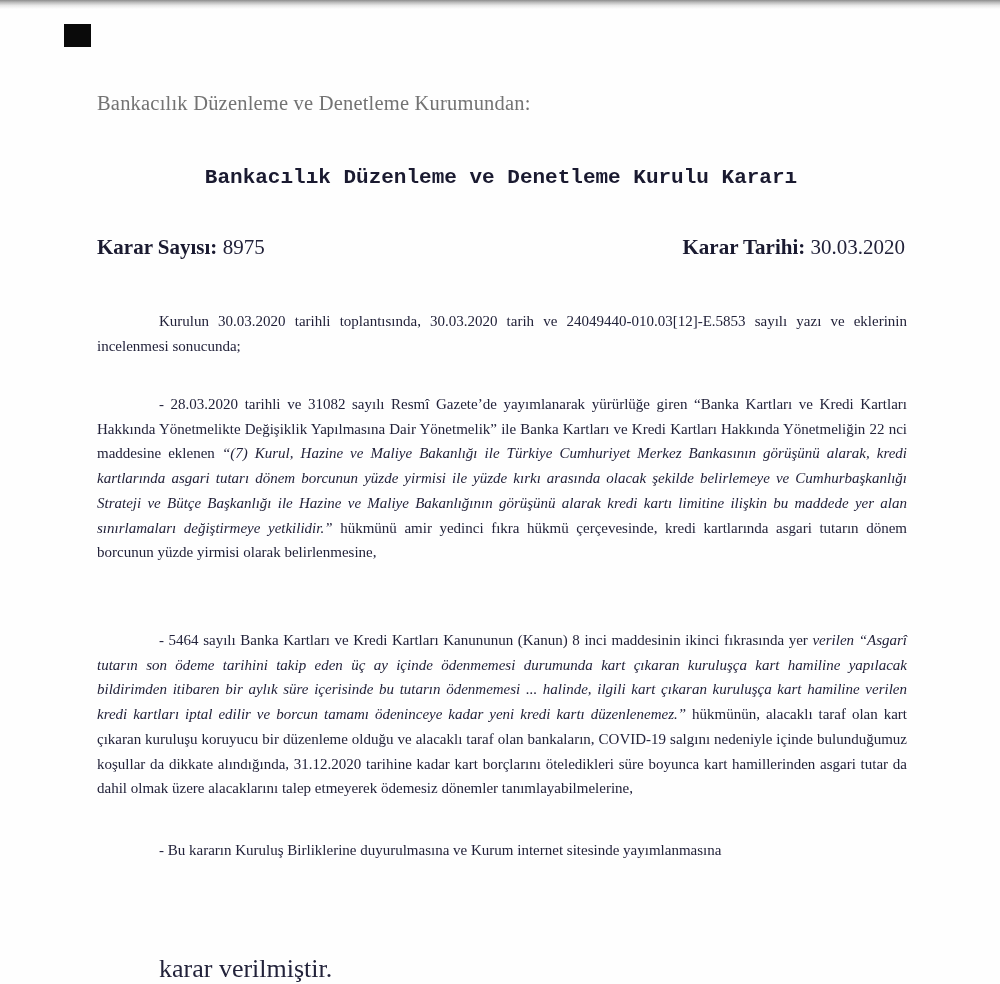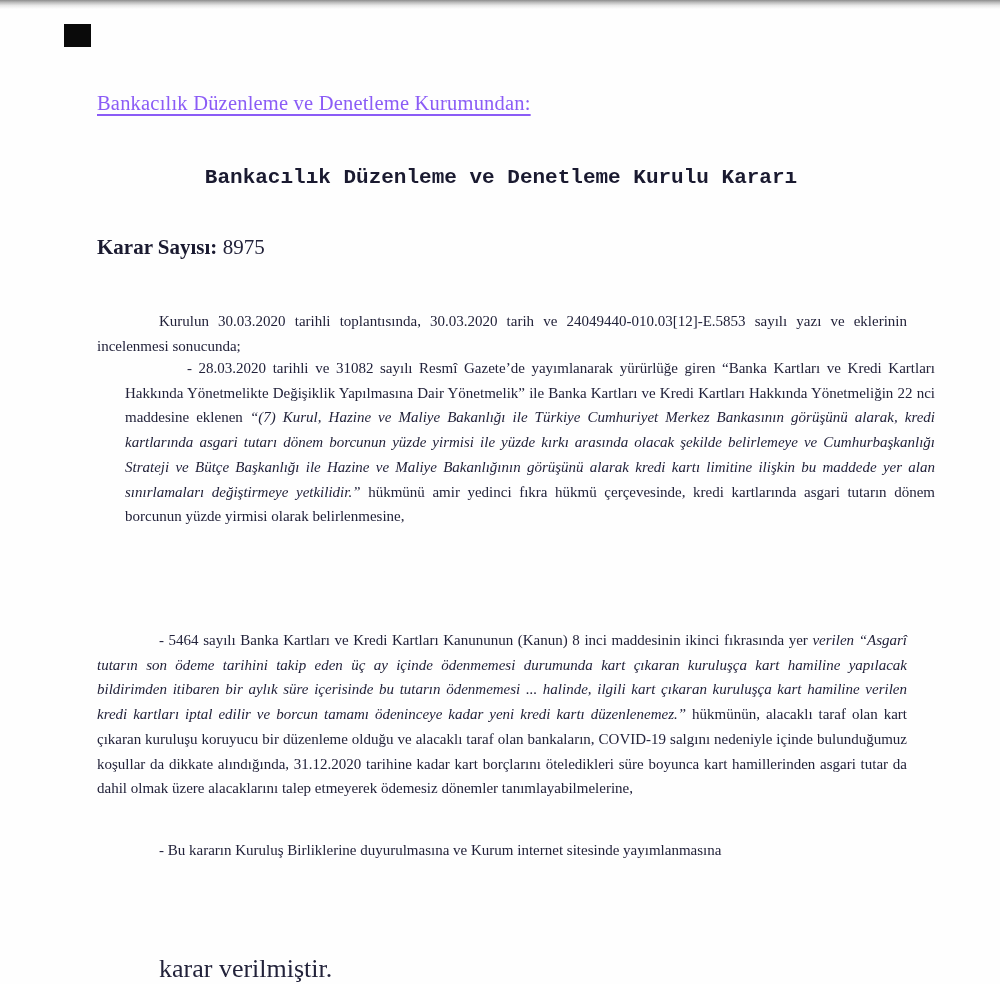--- a/index.html
+++ b/index.html
@@ -33,22 +33,21 @@
     width: 27px;
     height: 23px;
     background: #0a0a0a;
   }
   .source-heading {
     position: absolute;
     left: 97px;
     top: 92px;
     font-size: 20.5px;
     letter-spacing: 0.2px;
-    color: #8b5cf6;
-    text-decoration: underline;
+    color: #737373;
     text-decoration-thickness: 1.5px;
     text-underline-offset: 4px;
     white-space: nowrap;
   }
   .doc-title {
     position: absolute;
     left: 96px;
     top: 166px;
     width: 810px;
     text-align: center;
@@ -73,21 +72,21 @@
     position: absolute;
     left: 97px;
     width: 810px;
     text-align: justify;
     text-indent: 62px;
     font-size: 15px;
     line-height: 24.7px;
     color: #22223a;
   }
   #para-1 { top: 309px; }
-  #para-2 { top: 356px; margin-left: 28px; }
+  #para-2 { top: 392px; }
   #para-3 { top: 628px; }
   #para-4 { top: 838px; }
   .it { font-style: italic; }
   .closing-line {
     position: absolute;
     left: 159px;
     top: 954px;
     font-size: 26px;
     color: #22223a;
   }
@@ -103,20 +102,24 @@
 
   <div class="source-heading">Bankacılık Düzenleme ve Denetleme Kurumundan:</div>
 
   <div class="doc-title">Bankacılık Düzenleme ve Denetleme Kurulu Kararı</div>
 
   <div class="meta-row">
     <div>
       <span class="meta-label">Karar Sayısı:</span>
       <span class="meta-value">8975</span>
     </div>
+    <div>
+      <span class="meta-label">Karar Tarihi:</span>
+      <span class="meta-value">30.03.2020</span>
+    </div>
   </div>
 
   <div class="para" id="para-1"><span>Kurulun 30.03.2020 tarihli toplantısında, 30.03.2020 tarih ve 24049440-010.03[12]-E.5853 sayılı yazı ve eklerinin incelenmesi sonucunda;</span></div>
 
   <div class="para" id="para-2"><span>- 28.03.2020 tarihli ve 31082 sayılı Resmî Gazete’de yayımlanarak yürürlüğe giren “Banka Kartları ve Kredi Kartları Hakkında Yönetmelikte Değişiklik Yapılmasına Dair Yönetmelik” ile Banka Kartları ve Kredi Kartları Hakkında Yönetmeliğin 22 nci maddesine eklenen </span><span class="it">“(7) Kurul, Hazine ve Maliye Bakanlığı ile Türkiye Cumhuriyet Merkez Bankasının görüşünü alarak, kredi kartlarında asgari tutarı dönem borcunun yüzde yirmisi ile yüzde kırkı arasında olacak şekilde belirlemeye ve Cumhurbaşkanlığı Strateji ve Bütçe Başkanlığı ile Hazine ve Maliye Bakanlığının görüşünü alarak kredi kartı limitine ilişkin bu maddede yer alan sınırlamaları değiştirmeye yetkilidir.”</span><span> hükmünü amir yedinci fıkra hükmü çerçevesinde, kredi kartlarında asgari tutarın dönem borcunun yüzde yirmisi olarak belirlenmesine,</span></div>
 
   <div class="para" id="para-3"><span>- 5464 sayılı Banka Kartları ve Kredi Kartları Kanununun (Kanun) 8 inci maddesinin ikinci fıkrasında yer </span><span class="it">verilen “Asgarî tutarın son ödeme tarihini takip eden üç ay içinde ödenmemesi durumunda kart çıkaran kuruluşça kart hamiline yapılacak bildirimden itibaren bir aylık süre içerisinde bu tutarın ödenmemesi ... halinde, ilgili kart çıkaran kuruluşça kart hamiline verilen kredi kartları iptal edilir ve borcun tamamı ödeninceye kadar yeni kredi kartı düzenlenemez.”</span><span> hükmünün, alacaklı taraf olan kart çıkaran kuruluşu koruyucu bir düzenleme olduğu ve alacaklı taraf olan bankaların, COVID-19 salgını nedeniyle içinde bulunduğumuz koşullar da dikkate alındığında, 31.12.2020 tarihine kadar kart borçlarını öteledikleri süre boyunca kart hamillerinden asgari tutar da dahil olmak üzere alacaklarını talep etmeyerek ödemesiz dönemler tanımlayabilmelerine,</span></div>
 
   <div class="para" id="para-4"><span>- Bu kararın Kuruluş Birliklerine duyurulmasına ve Kurum internet sitesinde yayımlanmasına</span></div>
 

